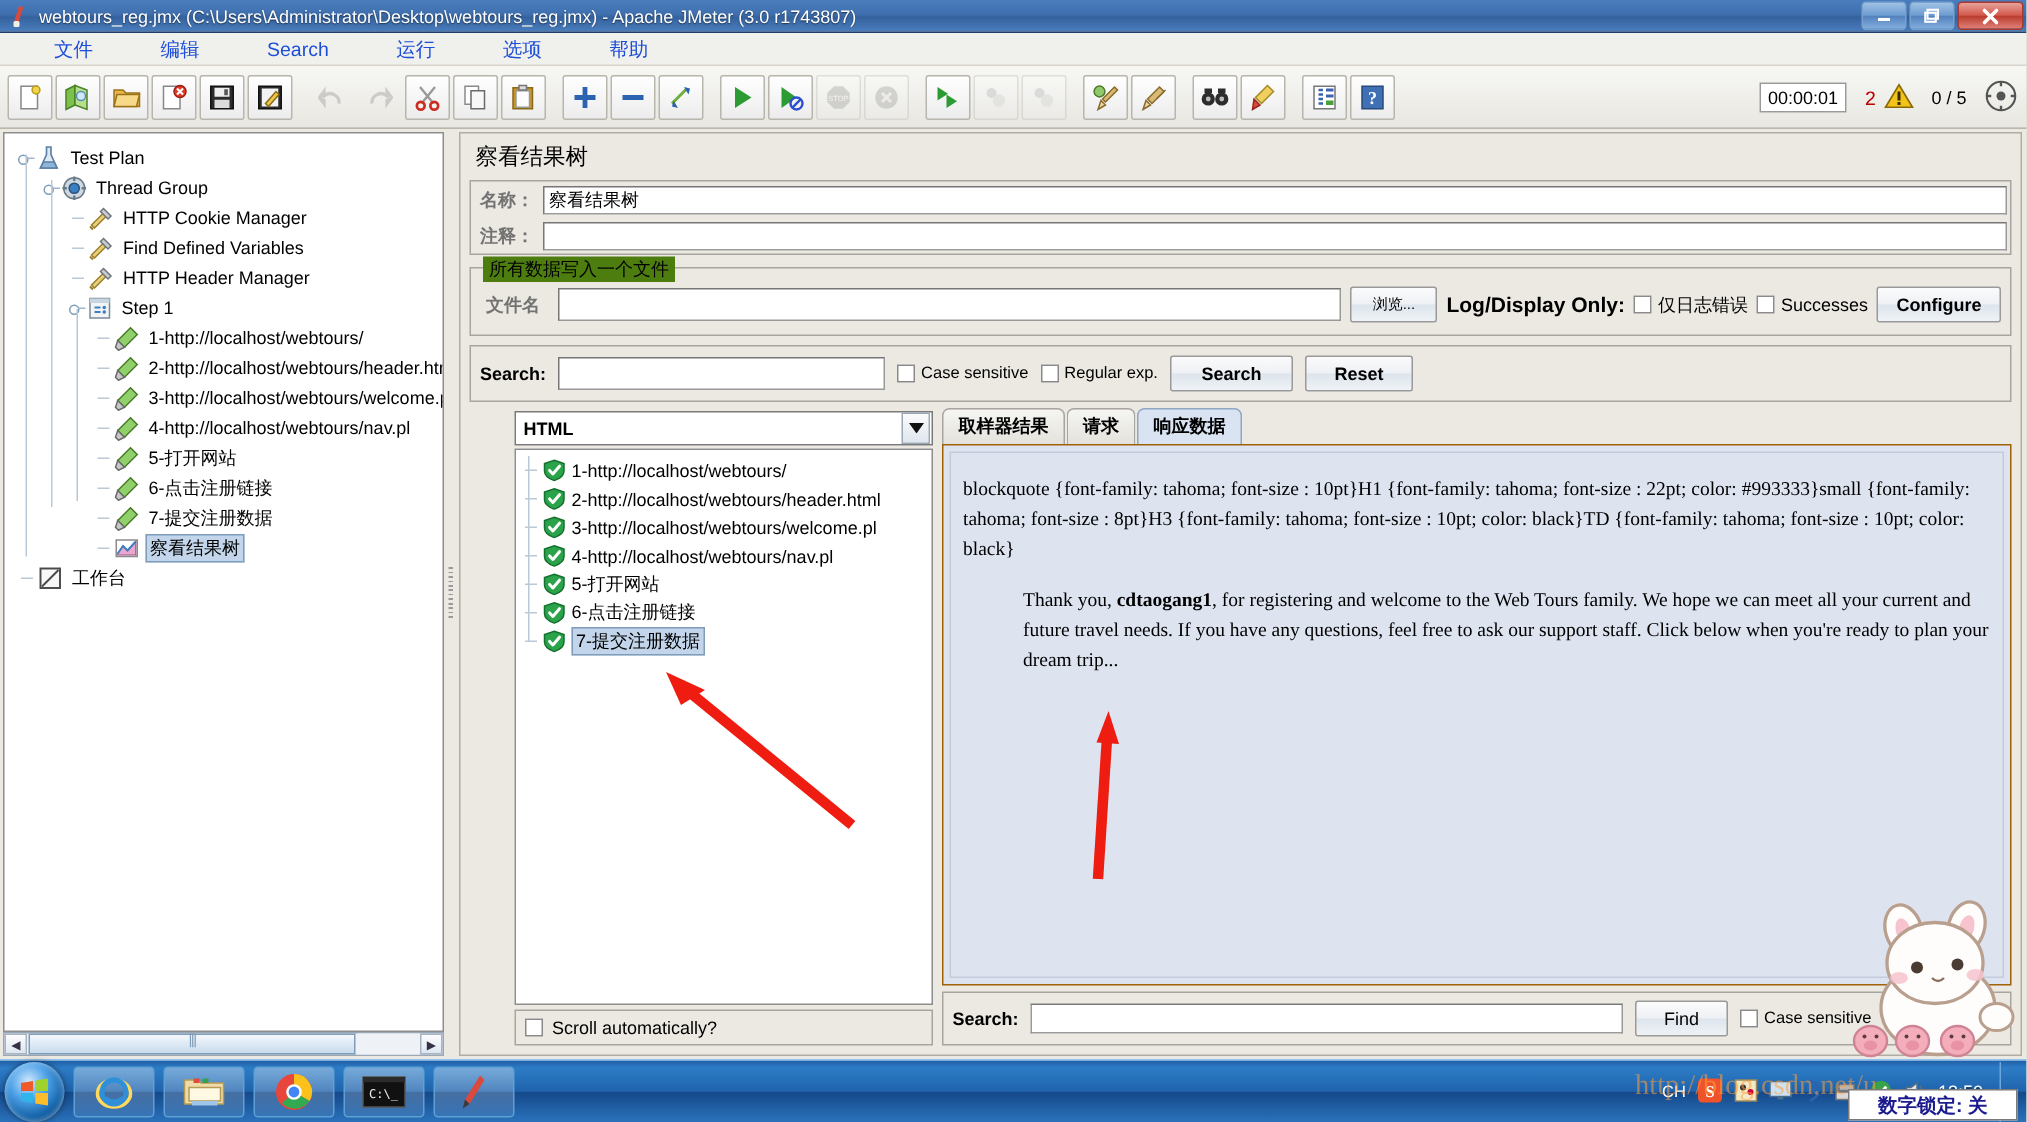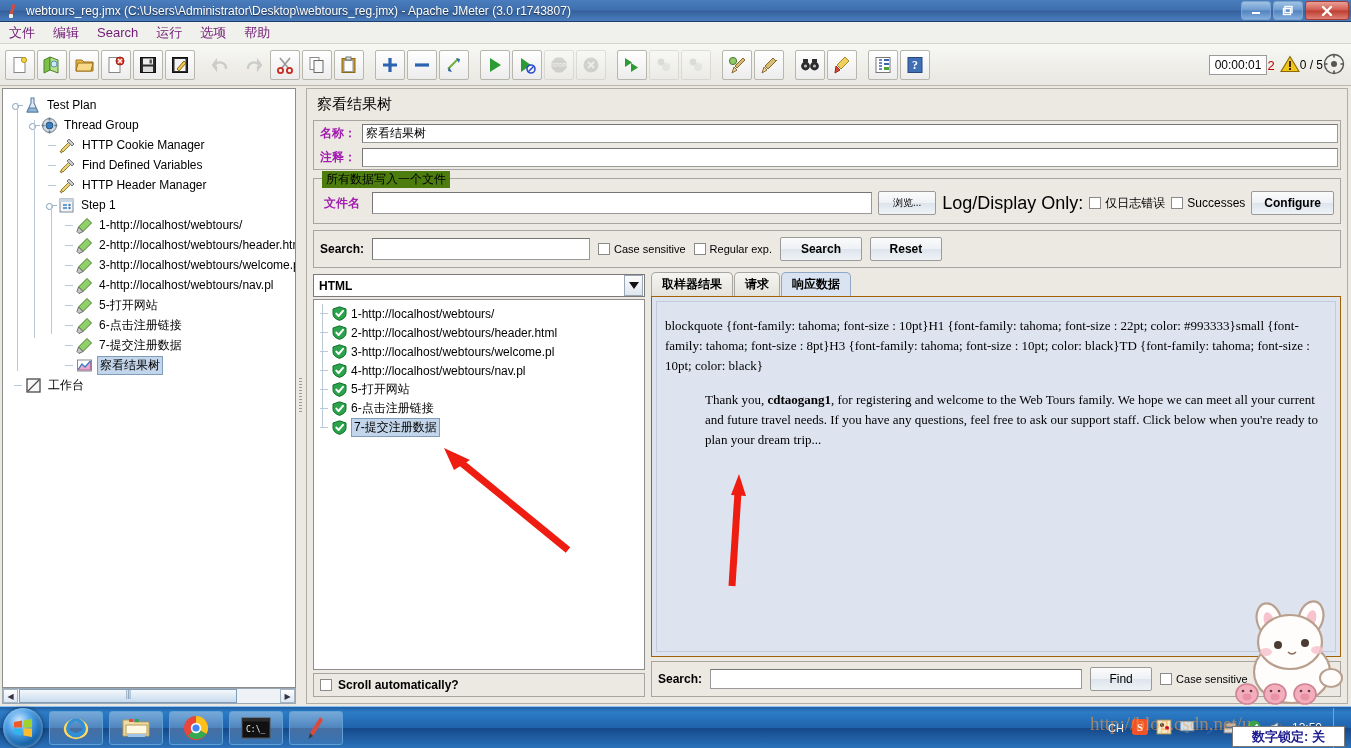--- a/index.html
+++ b/index.html
@@ -49,21 +49,21 @@
     border-color:#a83a2d;
   }
 
   
   #menubar {
     position:absolute; left:0; top:22px; width:1351px; height:22px;
     background:#f0f0ec; display:flex; align-items:center;
     border-bottom:1px solid #d8d4cc;
   }
   #menubar .mi {
-    padding:2px 9px; font-size:13px; color:#701a75; cursor:default; white-space:nowrap;
+    padding:2px 9px; font-size:13px; color:#1d4ed8; cursor:default; white-space:nowrap;margin-left:27px;
   }
 
   
   #toolbar {
     position:absolute; left:0; top:44px; width:1351px; height:42px;
     background:linear-gradient(to bottom,#f7f7f4,#e8e7e1);
     border-bottom:1px solid #b9b6ad;
     display:flex; align-items:center; padding-left:4px;
   }
   .tbtn {
@@ -73,21 +73,21 @@
     display:flex; align-items:center; justify-content:center;
     position:relative; flex:0 0 auto; font-size:15px; line-height:1;
   }
   .tbtn.flat { border-color:transparent; background:transparent; }
   .tbsep { width:9px; flex:0 0 auto; }
   .tbtn.dis { opacity:.35; }
   .tbtn svg { display:block; }
 
   #tb-right {
     position:absolute; right:6px; top:0; height:42px;
-    display:flex; align-items:center; 
+    display:flex; align-items:center; gap:12px;
   }
   #elapsed {
     border:1px solid #9a9a9a; background:#fff; padding:2px 5px;
     font-family:"Liberation Sans", sans-serif; font-size:12px; color:#000;
   }
   #warnbox { display:flex; align-items:center; gap:5px; }
   #warncount { color:#c00000; font-size:13px; }
   #threadcount { color:#000; font-size:12px; }
 
   
@@ -169,21 +169,21 @@
     display:flex; flex-direction:column;
   }
   #panelTitle {
     font-size:15px; color:#000; padding:6px 8px 6px 10px; font-weight:normal;
   }
 
   .fieldbox {
     margin:0 6px; border:1px solid #a8a5a0; background:#ece9e2;
   }
   .frow { display:flex; align-items:center; height:24px; padding:0 2px; }
-  .flabel { font-size:12px; font-weight:bold; color:#a21caf; padding:0 6px 0 4px; white-space:nowrap; }
+  .flabel { font-size:12px; font-weight:bold; color:#737373; padding:0 6px 0 4px; white-space:nowrap; }
   .finput {
     flex:1 1 auto; height:19px; background:#fff; border:1px solid #999;
     border-top-color:#767676; border-left-color:#767676;
     font-size:12px; padding:1px 3px; color:#000; display:flex; align-items:center;
     overflow:hidden; white-space:nowrap;
   }
 
   .group {
     margin:8px 6px 0 6px; border:1px solid #a8a5a0; position:relative;
     padding:12px 6px 8px 6px;
@@ -210,21 +210,21 @@
   .srow {
     margin:6px 6px 0 6px; border:1px solid #a8a5a0; background:#ece9e2;
     padding:6px; display:flex; align-items:center; gap:8px;
   }
 
   
   #lower {
     flex:1 1 auto; margin:6px 6px 6px 6px; display:flex; gap:6px; min-height:0;
   }
   #lowleft {
-    width:332px; flex:0 0 auto; display:flex; flex-direction:column; min-height:0;
+    width:279px; flex:0 0 auto; display:flex; flex-direction:column; min-height:0;margin-left:30px;
   }
   .combo {
     height:23px; border:1px solid #7a7a7a; background:#fff;
     display:flex; align-items:center; justify-content:space-between;
     font-size:12px; padding:0 0 0 5px;
   }
   .combo .arrowbtn {
     width:19px; height:21px; margin:0 1px;
     background:linear-gradient(to bottom,#fbfbfb,#dfe6ee);
     border:1px solid #9aa8b5; display:flex; align-items:center; justify-content:center;
@@ -235,21 +235,21 @@
   }
   .rrow { display:flex; align-items:center; height:19px; font-size:12px; white-space:nowrap; }
   .rrow .rel { width:16px; height:19px; position:relative; flex:0 0 auto; }
   .rrow .rel::before{ content:""; position:absolute; left:4px; top:9px; width:8px; height:1px; background:#b9c9d8;}
   .shield {
     width:15px; height:15px; flex:0 0 auto; margin-right:4px; position:relative;
   }
   .rlabel.sel { background:#c3d5ea; border:1px solid #7f9db9; padding:0 2px; }
   #scrollauto {
     margin-top:3px; display:flex; align-items:center; gap:6px;
-    font-size:12px; font-weight:bold; color:#000;
+    font-size:12px; font-weight:normal; color:#000;
     border:1px solid #a8a5a0; padding:4px 6px; background:#ece9e2;
   }
 
   #lowright { flex:1 1 auto; display:flex; flex-direction:column; min-height:0; }
   #tabs { display:flex; align-items:flex-end; height:22px; gap:1px; }
   .tab {
     padding:3px 10px 3px 10px; font-size:12px; font-weight:bold;
     border:1px solid #a8a5a0; border-bottom:none;
     border-radius:5px 5px 0 0;
     background:linear-gradient(to bottom,#f5f5f2,#e4e2db); color:#000;
@@ -738,21 +738,21 @@
         <div class="finput"></div>
       </div>
     </div>
 
     <div class="group">
       <span class="legend">所有数据写入一个文件</span>
       <div class="grow">
         <span class="flabel">文件名</span>
         <div class="finput" style="flex:1 1 auto; height:22px;"></div>
         <div class="btn small" style="width:58px;height:24px;">浏览...</div>
-        <span style="font-size:18px;white-space:nowrap;">Log/Display Only:</span>
+        <span style="font-size:14px;white-space:nowrap;font-weight:bold;">Log/Display Only:</span>
         <label class="cbx">
           <span class="box"></span>
           <span>仅日志错误</span>
         </label>
         <label class="cbx">
           <span class="box"></span>
           <span>Successes</span>
         </label>
         <div class="btn" style="font-weight:bold;">Configure</div>
       </div>

